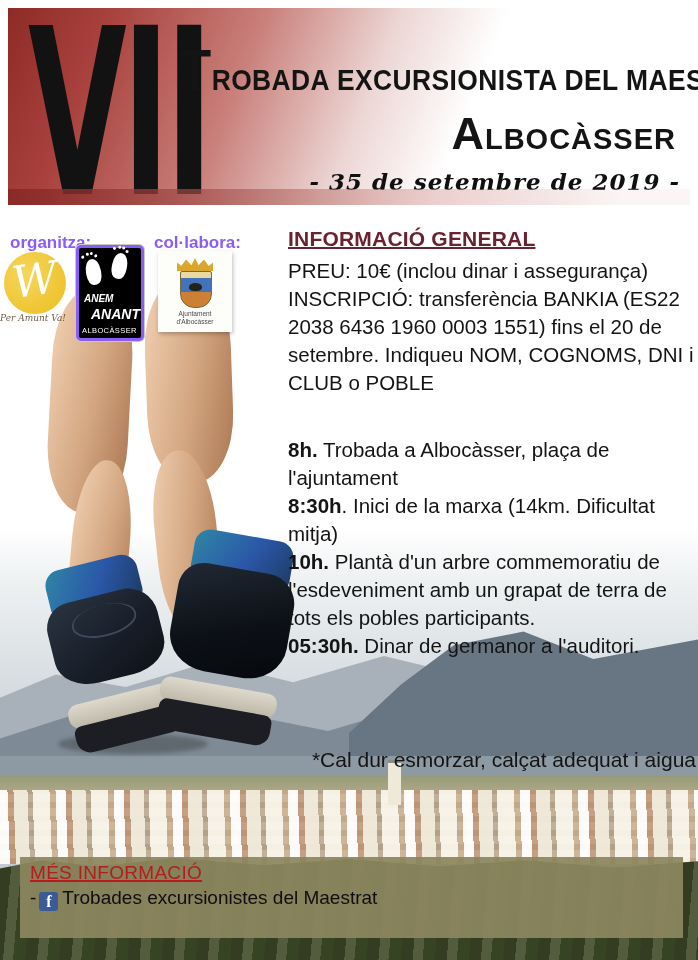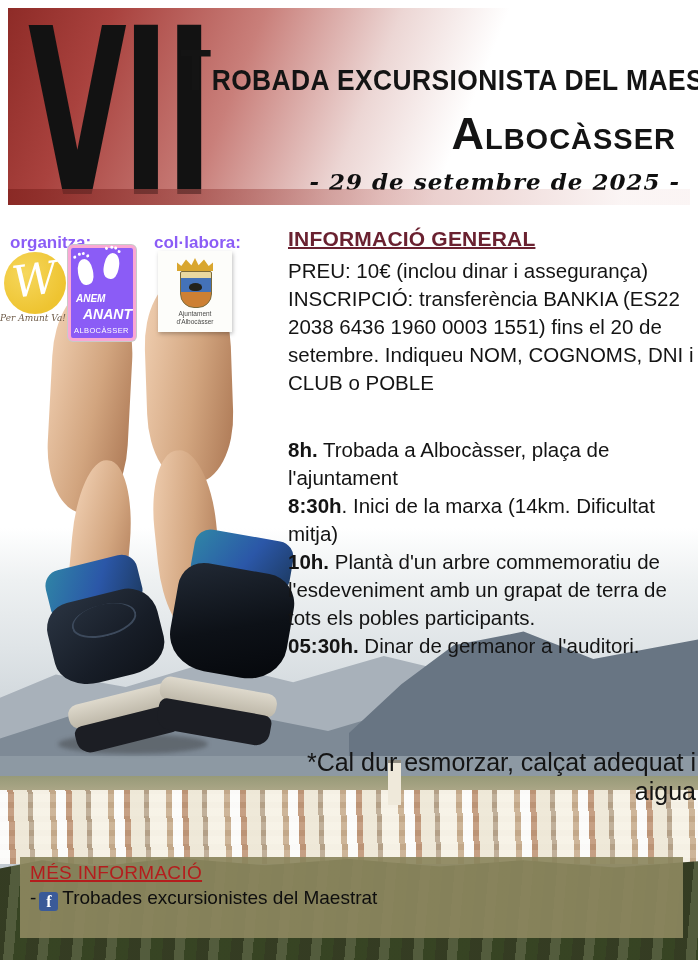--- a/index.html
+++ b/index.html
@@ -29,22 +29,22 @@
   .org-label{left:10px;top:233px;}
   .col-label{left:154px;top:233px;}
 
   .logo-circle{position:absolute;left:4px;top:252px;width:62px;height:62px;border-radius:50%;
     background:radial-gradient(circle at 35% 35%,#f6d75c,#eec431 70%);z-index:5;}
   .logo-circle .script-w{position:absolute;left:8px;top:2px;color:#fff;
     font-family:"DejaVu Serif",serif;font-style:italic;font-size:44px;transform:rotate(-8deg);}
   .logo1-caption{position:absolute;left:0px;top:313px;width:56px;font-size:9px;font-style:italic;
     color:#6f5c49;font-family:"DejaVu Serif",serif;white-space:nowrap;z-index:5;}
 
-  .logo-anem{position:absolute;left:68px;top:245px;width:62px;height:90px;background:#8b5cf6;
-    border:3px solid #f9a8d4;border-radius:5px;box-shadow:0 0 0 1px #c9c9c9;z-index:5;}
+  .logo-anem{position:absolute;left:76px;top:245px;width:62px;height:90px;background:#000000;
+    border:3px solid #8b5cf6;border-radius:5px;box-shadow:0 0 0 1px #c9c9c9;z-index:5;}
   .fp{position:absolute;width:15px;height:26px;background:#ffffff;border-radius:48% 48% 42% 42%;}
   .fp::before{content:"";position:absolute;top:-5px;left:-2px;width:3px;height:3px;border-radius:50%;
     background:#fff;box-shadow:5px -2px 0 #fff,9px -2px 0 #fff,13px 1px 0 #fff;}
   .fp-left{left:7px;top:11px;transform:rotate(-10deg);}
   .fp-right{left:33px;top:5px;transform:rotate(10deg);}
   .anem-t1{position:absolute;left:5px;top:45px;color:#fff;font-size:10px;font-weight:bold;font-style:italic;}
   .anem-t2{position:absolute;left:12px;top:58px;color:#fff;font-size:14px;font-weight:bold;font-style:italic;}
   .anem-t3{position:absolute;left:3px;bottom:3px;color:#fff;font-size:7.5px;letter-spacing:.4px;}
 
   .logo-ajt{position:absolute;left:158px;top:251px;width:74px;height:81px;background:#fdfdfa;
@@ -112,42 +112,42 @@
 
   
   .col-right{position:absolute;left:288px;width:410px;z-index:4;}
   .sec-heading{margin:0 0 6px 0;font-size:21px;font-weight:bold;color:#6a2130;
     text-decoration:underline;text-decoration-thickness:2px;letter-spacing:.2px;}
   .body-p{margin:0;font-size:20.5px;line-height:28px;color:#141414;}
   .info-block{top:227px;}
   .schedule-block{top:436px;}
   .sched-time{font-weight:bold;}
   .note-line{position:absolute;left:288px;top:748px;width:408px;text-align:right;
-    font-size:25px;color:#141414;z-index:4;}
+    font-size:21px;color:#141414;z-index:4;}
 
   
   .infobox{position:absolute;left:20px;top:857px;width:663px;height:81px;z-index:6;
     background:rgba(140,134,95,.93);padding:5px 10px;box-sizing:border-box;}
   .infobox-heading{margin:0;font-size:19px;font-weight:normal;color:#b41d1d;
     text-decoration:underline;text-decoration-thickness:2px;letter-spacing:.3px;}
   .infobox-line{margin:2px 0 0 0;font-size:19px;color:#0e0e0e;line-height:24px;}
   .fb-icon{display:inline-block;width:19px;height:19px;background:#3a5a98;color:#ffffff;
     border-radius:3px;text-align:center;font-weight:bold;font-family:"Liberation Serif",serif;
     font-size:16px;line-height:19px;vertical-align:-3px;margin:0 4px 0 3px;}
 </style>
 </head>
 <body>
 
 <div class="poster">
 
   <div class="header">
     <div class="vii">VII</div>
     <div class="event-title">TROBADA EXCURSIONISTA DEL MAESTRAT</div>
     <div class="event-location">ALBOCÀSSER</div>
-    <div class="event-date">- 29 de setembre de 2025 -</div>
+    <div class="event-date">- 35 de setembre de 2019 -</div>
   </div>
 
   <div class="sp-label org-label">organitza:</div>
   <div class="sp-label col-label">col·labora:</div>
 
   <div class="logo-circle">
     <span class="script-w">W</span>
   </div>
   <div class="logo1-caption">Per Amunt Va!</div>
 

